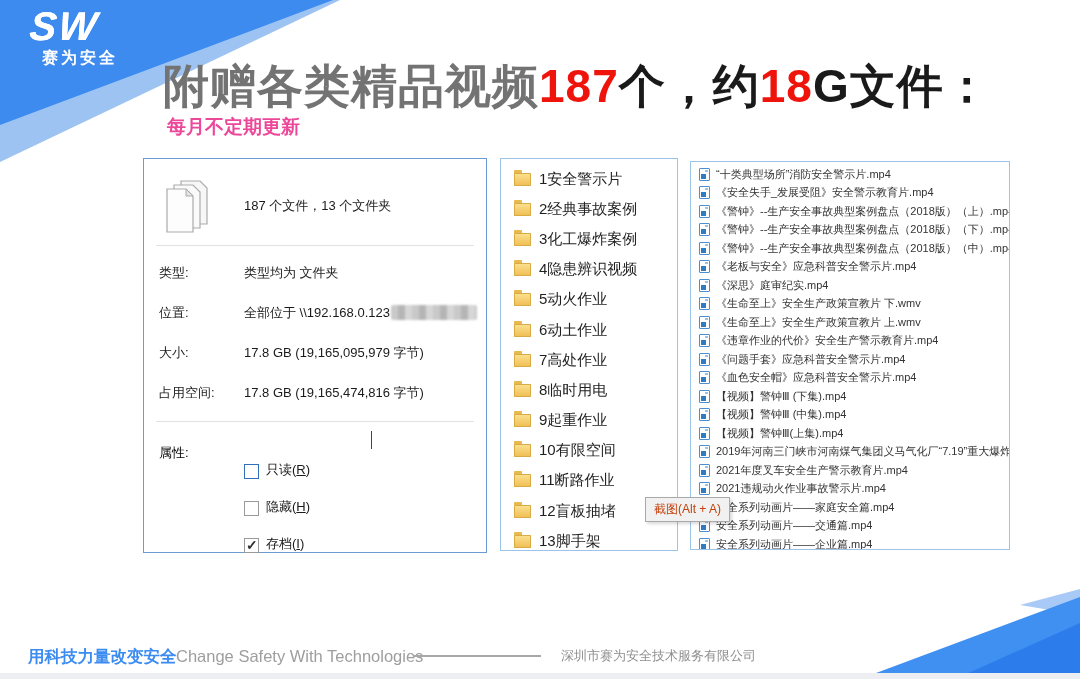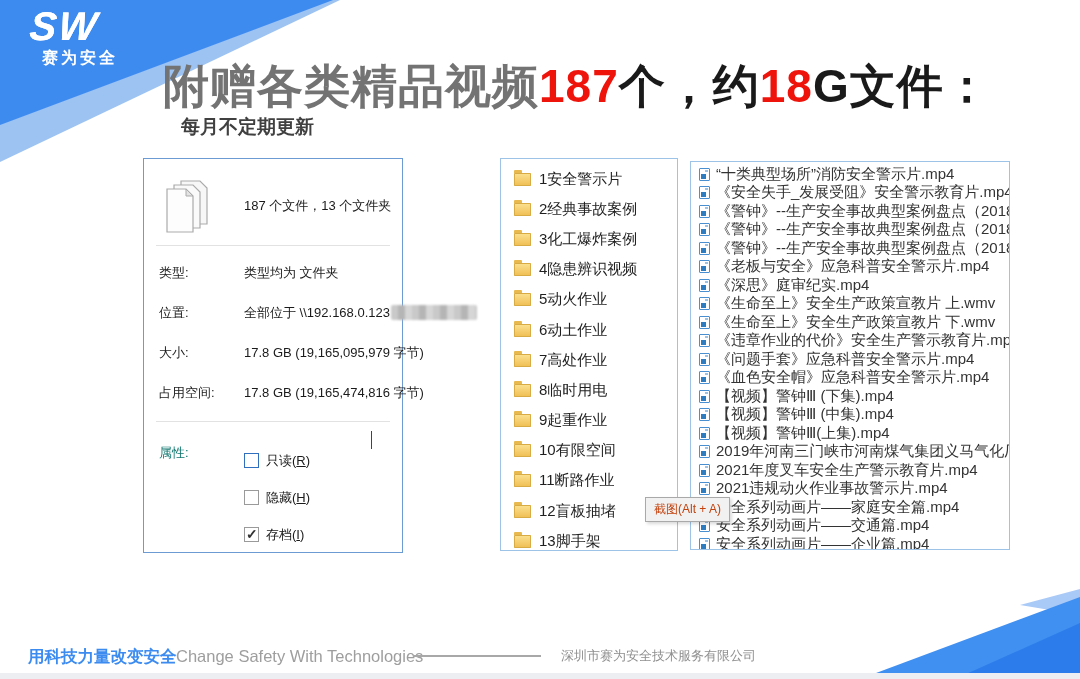--- a/index.html
+++ b/index.html
@@ -10,40 +10,40 @@
   
   .header-svg { position:absolute; left:0; top:0; width:345px; height:165px; }
   .logo { position:absolute; left:30px; top:6px; color:#fff; }
   .logo-sw { font-size:40px; font-weight:900; font-style:italic; letter-spacing:2px;
     line-height:1; text-shadow:0 0 0 #fff; transform:skewX(-6deg); }
   .logo-sub { font-size:16px; font-weight:700; letter-spacing:3px; margin-left:12px; margin-top:2px; }
 
   
   .title { position:absolute; left:163px; top:56px; font-size:46px; font-weight:900;
     letter-spacing:1px; color:#1a1a1a; white-space:nowrap; }
-  .subtitle { position:absolute; left:181px; top:114px; font-size:19px; font-weight:700; color:#404040; }
-
-  
-  .dialog { position:absolute; left:143px; top:158px; width:260px; height:395px;
+  .subtitle { position:absolute; left:167px; top:114px; font-size:19px; font-weight:700; color:#ec4899; }
+
+  
+  .dialog { position:absolute; left:143px; top:158px; width:344px; height:395px;
     background:#fff; border:1px solid #6b9bd2; }
   .dlg-icon { position:absolute; left:16px; top:18px; }
   .dlg-summary { position:absolute; left:100px; top:38px; font-size:13px; color:#1a1a1a; }
   .dlg-sep { position:absolute; left:12px; right:12px; height:1px; background:#e2e2e2; }
   .sep1 { top:86px; } .sep2 { top:262px; }
   .dlg-rows { position:absolute; left:15px; top:105px; right:8px; }
   .prow { height:40px; font-size:13px; color:#1a1a1a; white-space:nowrap; }
   .plabel { display:inline-block; width:85px; }
   .pvalue { }
   .redaction { display:inline-block; width:86px; height:15px; vertical-align:-3px; margin-left:1px;
     border-radius:2px; filter:blur(1.3px);
     background:repeating-linear-gradient(90deg,#c9c9c9 0 7px,#b5b5b5 7px 14px,#d6d6d6 14px 21px),
                repeating-linear-gradient(0deg,rgba(255,255,255,.35) 0 5px,rgba(0,0,0,.08) 5px 10px); }
-  .attrs-label { position:absolute; left:15px; top:285px; font-size:13px; color:#0f766e; }
+  .attrs-label { position:absolute; left:15px; top:285px; font-size:13px; color:#000000; }
   .checkboxes { position:absolute; left:100px; top:283px; }
-  .cbrow { height:37px; display:flex; align-items:center; font-size:13px; color:#1a1a1a; }
+  .cbrow { height:37px; display:flex; align-items:flex-end; font-size:13px; color:#1a1a1a; }
   .cbox { width:15px; height:15px; background:#fff; border:1px solid #9a9a9a; margin-right:7px;
     position:relative; flex:0 0 auto; }
   .cbox.focus { border-color:#2f6fbe; }
   .cbox.checked::after { content:"✓"; position:absolute; left:1px; top:-2px; font-size:14px;
     font-weight:700; color:#333; }
   .text-caret { position:absolute; left:227px; top:272px; width:1px; height:18px; background:#444; }
 
   
   .folders { position:absolute; left:500px; top:158px; width:178px; height:393px;
     background:#fff; border:1px solid #9dc3e6; padding-top:5px; }
@@ -57,21 +57,21 @@
   
   .files { position:absolute; left:690px; top:161px; width:320px; height:389px;
     background:#fff; border:1px solid #9dc3e6; padding-top:3px; overflow:hidden; }
   .file-item { height:18.5px; display:flex; align-items:center; padding-left:8px; white-space:nowrap; }
   .file-icon { width:11px; height:13px; background:#fff; border:1px solid #4a90d0;
     border-radius:1px; position:relative; flex:0 0 auto; }
   .file-icon::after { content:""; position:absolute; left:1px; bottom:1px; width:5px; height:5px;
     background:#2f7cc0; }
   .file-icon::before { content:""; position:absolute; right:1px; top:1px; width:3px; height:2px;
     background:#9cc3e6; }
-  .file-label { margin-left:6px; font-size:15px; color:#333; }
+  .file-label { margin-left:6px; font-size:11px; color:#333; }
 
   
   .tooltip { position:absolute; left:645px; top:497px; background:#f1f1f1; border:1px solid #a9a9a9;
     font-size:12px; color:#c2410c; padding:3px 8px; white-space:nowrap; z-index:5;
     box-shadow:2px 2px 3px rgba(0,0,0,.15); }
 
   
   .footer-cn { position:absolute; left:28px; top:646px; font-size:16.5px; font-weight:700; color:#3b8bf0; }
   .footer-en { position:absolute; left:176px; top:647px; font-size:16.5px; color:#9e9e9e; }
   .footer-dash { position:absolute; left:413px; top:655px; width:128px; height:2px; background:#a8a8a8; }
@@ -211,25 +211,25 @@
       <div class="file-item">
         <span class="file-icon"></span>
         <span class="file-label">《老板与安全》应急科普安全警示片.mp4</span>
       </div>
       <div class="file-item">
         <span class="file-icon"></span>
         <span class="file-label">《深思》庭审纪实.mp4</span>
       </div>
       <div class="file-item">
         <span class="file-icon"></span>
+        <span class="file-label">《生命至上》安全生产政策宣教片 下.wmv</span>
+      </div>
+      <div class="file-item">
+        <span class="file-icon"></span>
         <span class="file-label">《生命至上》安全生产政策宣教片 上.wmv</span>
-      </div>
-      <div class="file-item">
-        <span class="file-icon"></span>
-        <span class="file-label">《生命至上》安全生产政策宣教片 下.wmv</span>
       </div>
       <div class="file-item">
         <span class="file-icon"></span>
         <span class="file-label">《违章作业的代价》安全生产警示教育片.mp4</span>
       </div>
       <div class="file-item">
         <span class="file-icon"></span>
         <span class="file-label">《问题手套》应急科普安全警示片.mp4</span>
       </div>
       <div class="file-item">

